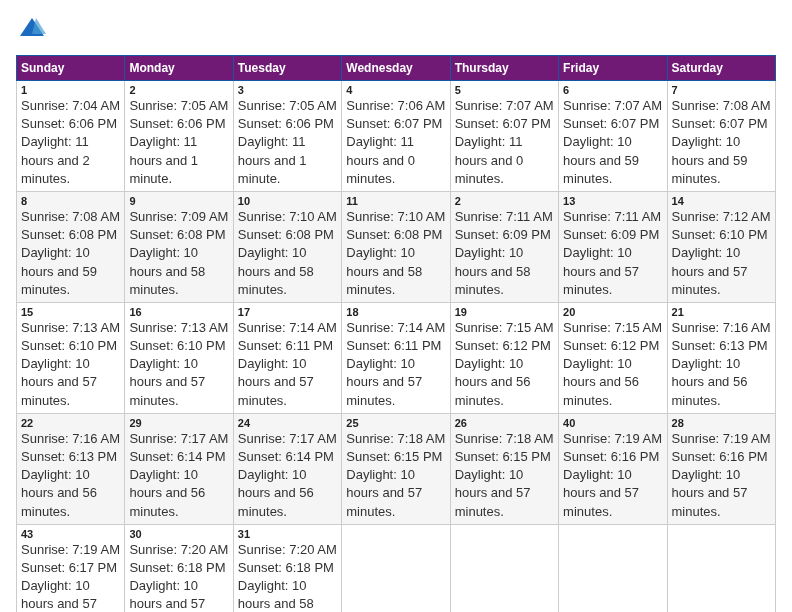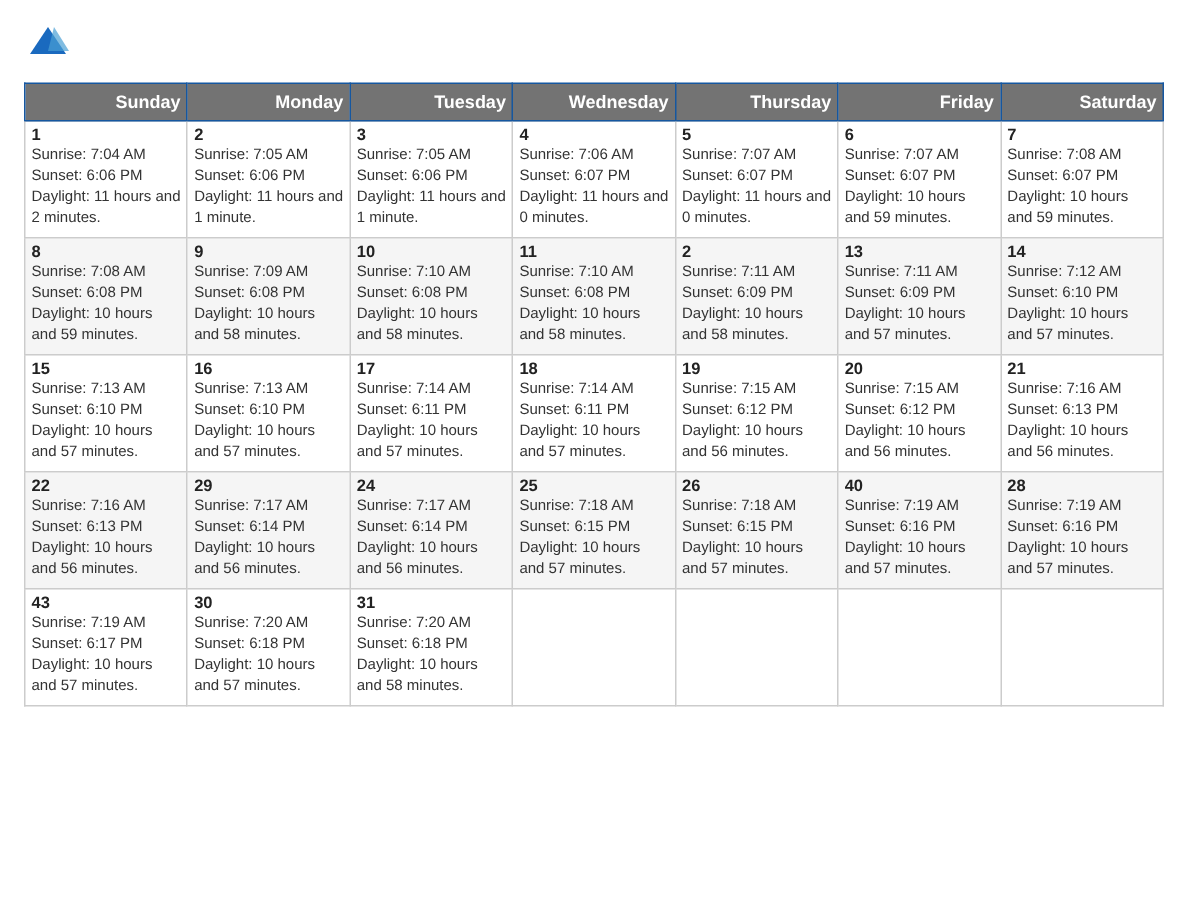--- a/index.html
+++ b/index.html
@@ -49,24 +49,24 @@
     .location {
       font-size: 14px;
       color: #555;
     }
     .calendar {
       width: 100%;
       border-collapse: collapse;
       font-size: 10px;
     }
     .calendar th {
-      background: #737373;
+      background: #701a75;
       color: #fff;
       padding: 5px 4px;
-      text-align: right;
+      text-align: left;
       font-size: 12px;
       font-weight: bold;
       border: 1px solid #1557a0;
     }
     .calendar td {
       border: 1px solid #ccc;
       vertical-align: top;
       padding: 3px 4px;
       width: calc(100%/7);
       height: 78px;
@@ -75,21 +75,21 @@
     .calendar tr:nth-child(even) td {
       background: #f5f5f5;
     }
     .day-num {
       font-weight: bold;
       font-size: 11px;
       margin-bottom: 1px;
       color: #222;
     }
     .day-detail {
-      font-size: 10px;
+      font-size: 13px;
       color: #333;
       line-height: 1.4;
     }
     .empty-cell {
       background: #fff !important;
     }
     .calendar tr:nth-child(even) td.empty-cell {
       background: #f5f5f5 !important;
     }
   </style>

